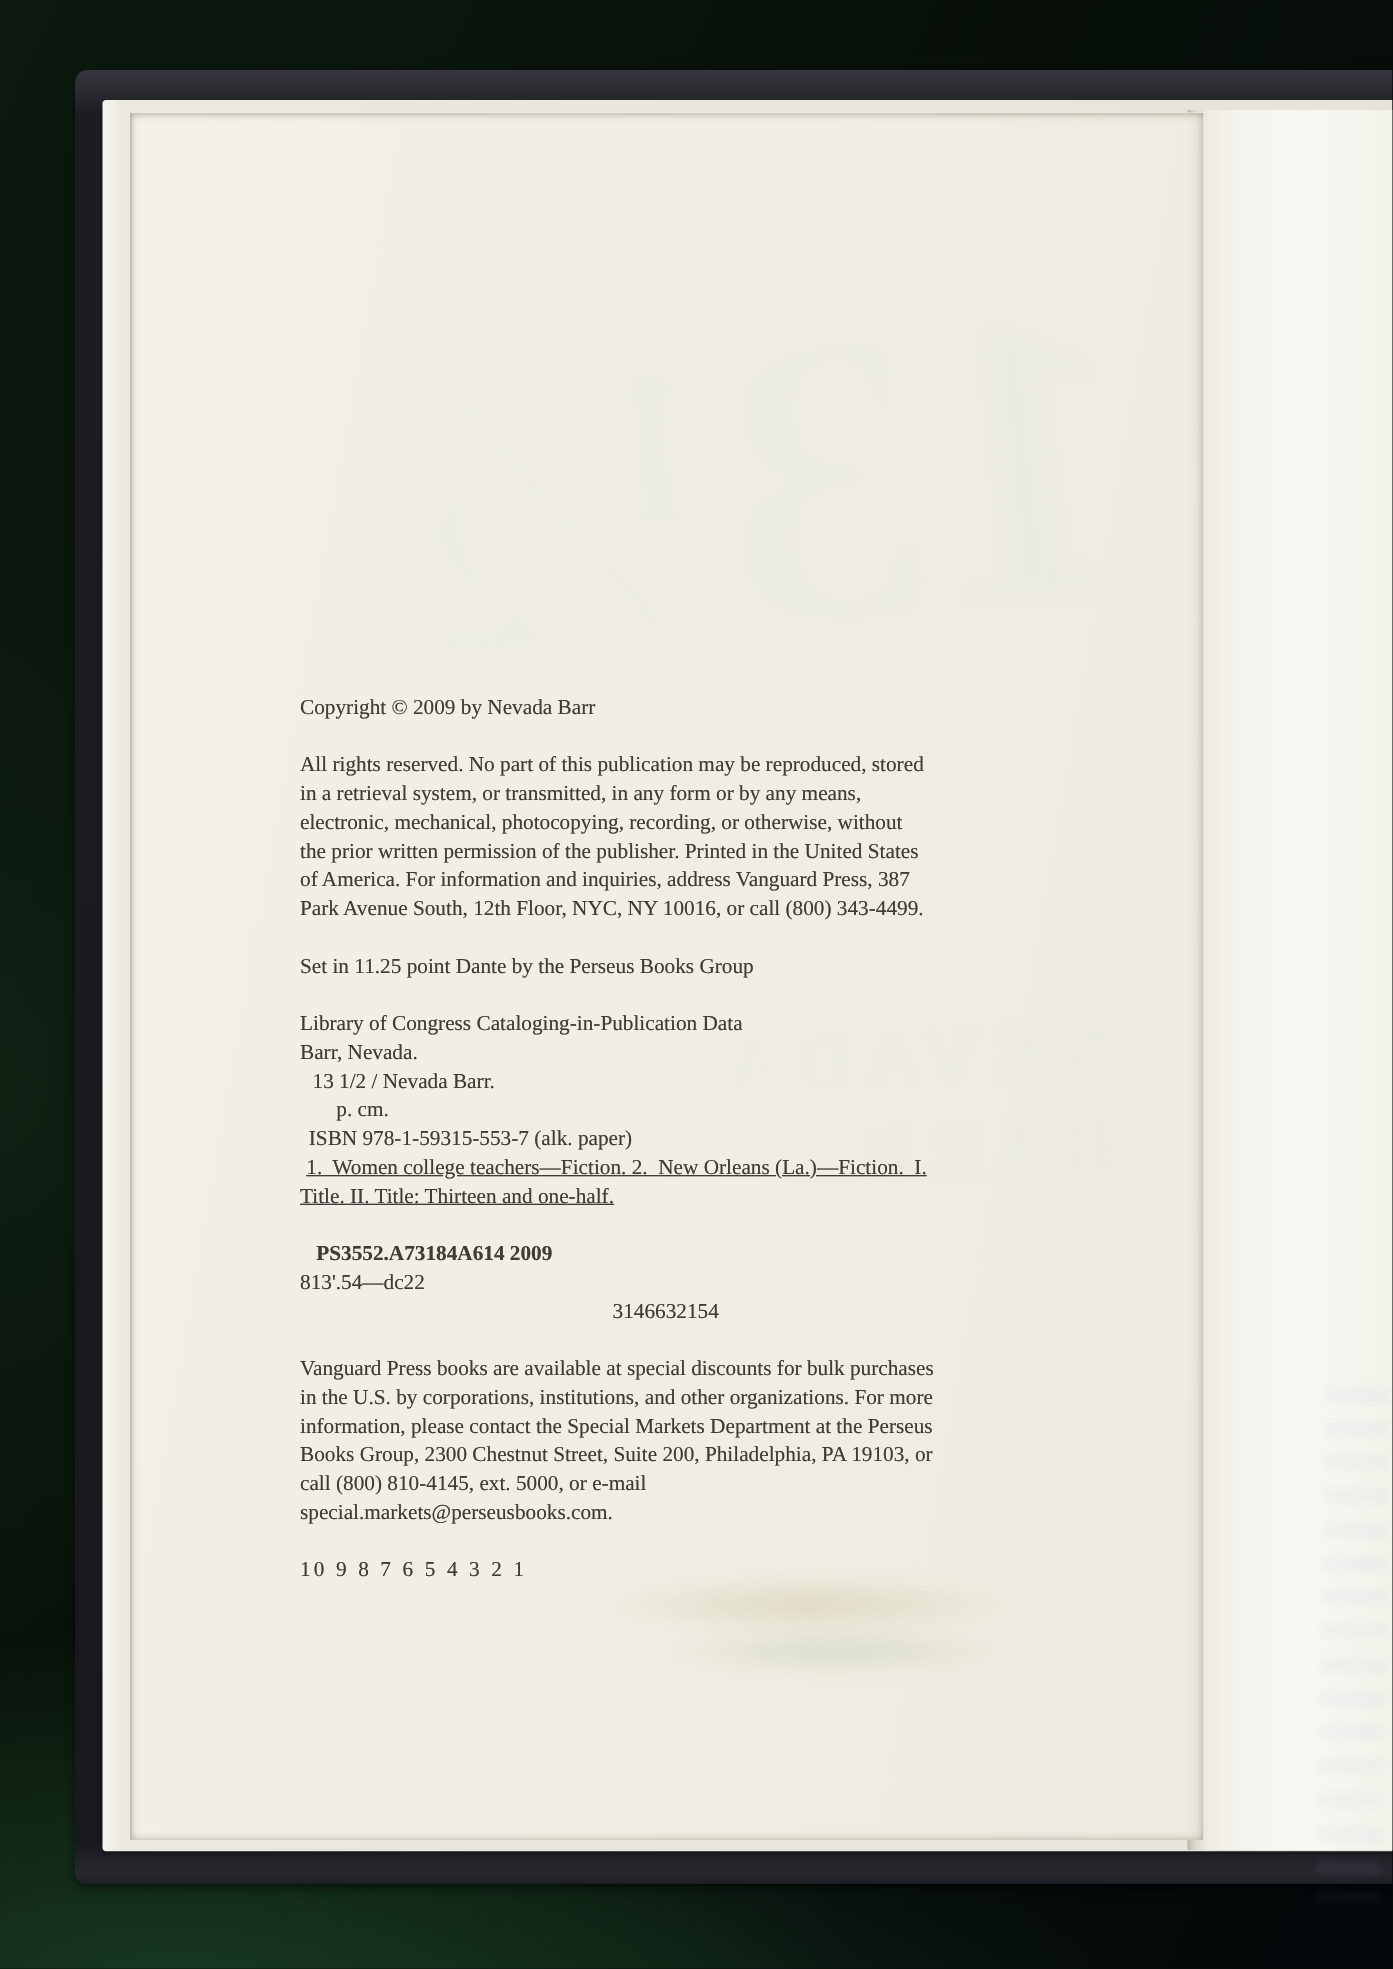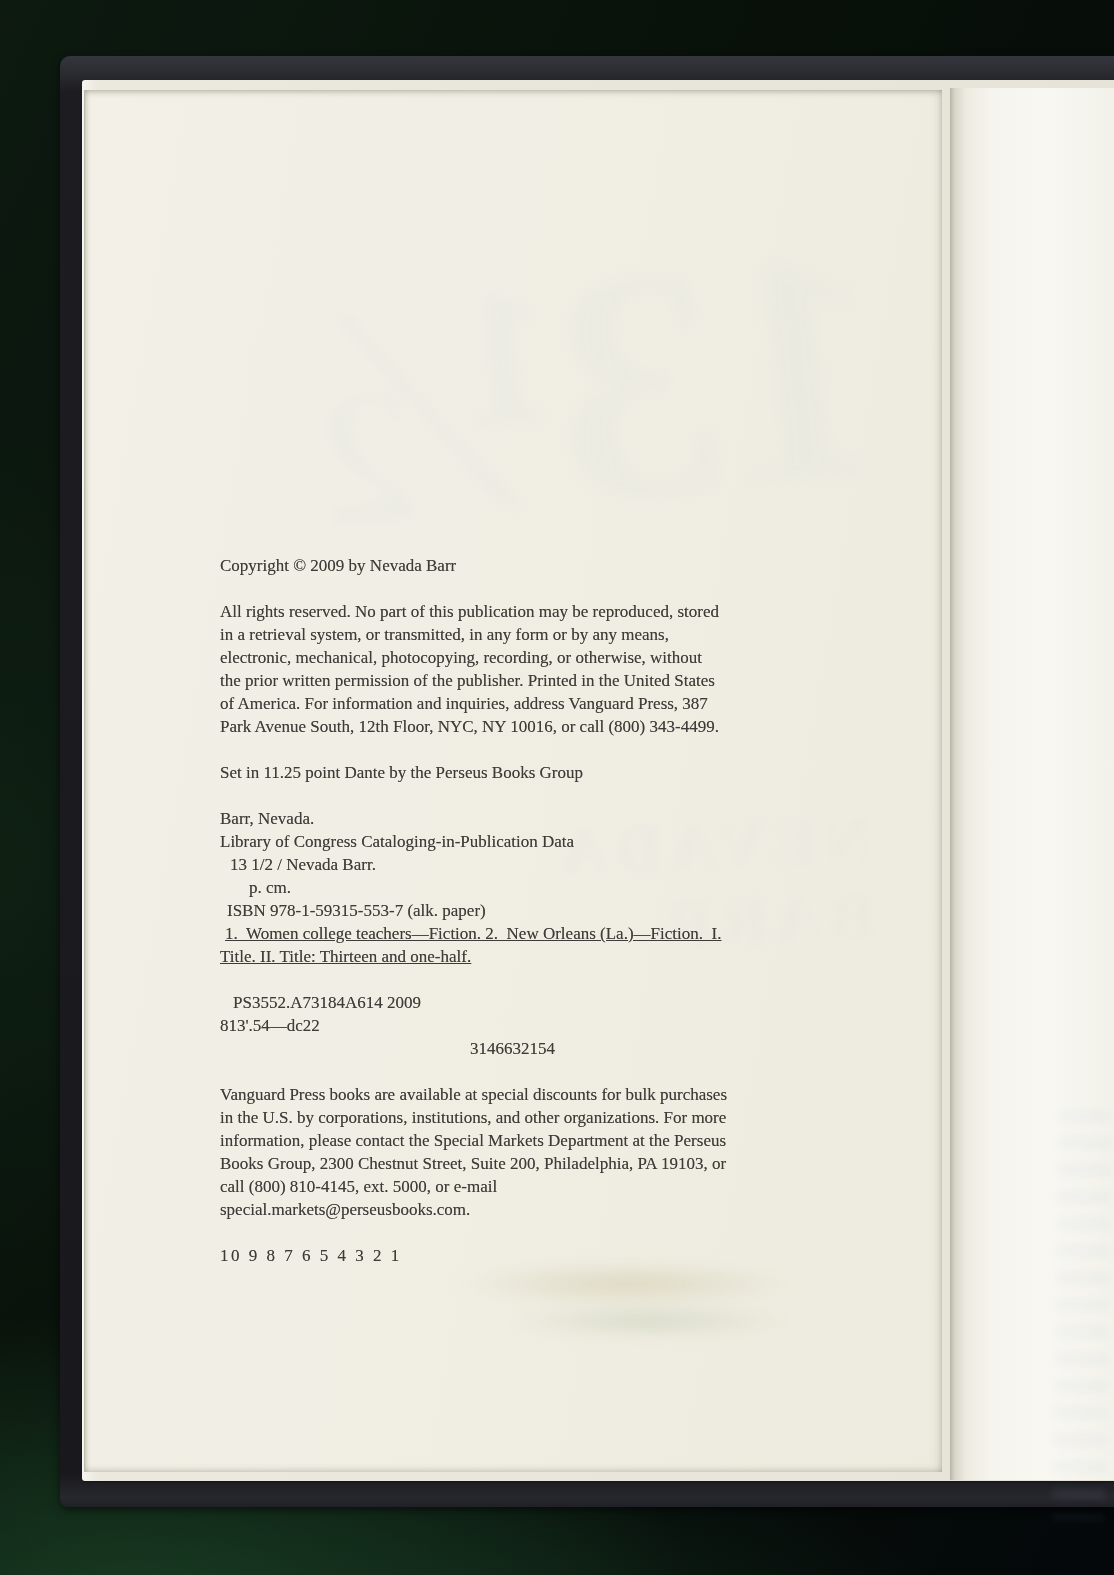--- a/index.html
+++ b/index.html
@@ -45,21 +45,21 @@
   }
   .recto-ghost{
     position:absolute;right:6px;top:1022px;width:52px;height:410px;
     background:repeating-linear-gradient(180deg,
       rgba(169,189,217,.5) 0 12px, rgba(169,189,217,0) 12px 27px);
     opacity:.14;filter:blur(3px);transform:rotate(1deg);
   }
 
   
   .page{
-    position:absolute;left:84px;top:90px;width:857px;height:1382px;
+    position:absolute;left:104px;top:90px;width:857px;height:1382px;
     background:linear-gradient(100deg,#f2f0e7 0%,#f0eee3 55%,#edebdf 100%);
     border-left:1px solid #bdbaae;
     box-shadow:inset 0 4px 7px -3px rgba(85,80,64,.38),
                inset 3px 0 6px -3px rgba(85,80,64,.22),
                inset -7px 0 14px -9px rgba(85,80,64,.30),
                inset 0 -4px 8px -4px rgba(85,80,64,.28);
   }
 
   
   .ghost{position:absolute;color:var(--ghost-blue,#a9bdd9);pointer-events:none;}
@@ -92,21 +92,21 @@
     font-size:17px;line-height:23px;
     text-shadow:0 0 .4px rgba(62,60,56,.55);
   }
   .blk{margin:0 0 23px 0;white-space:pre;}
   .blk:last-child{margin-bottom:0;}
   .tight{margin:0;white-space:pre;}
   .ind10{text-indent:10px;}
   .ind29{text-indent:29px;}
   .ind7{text-indent:7px;}
   .ind5{text-indent:5px;text-decoration:underline;}
-  .ind13{text-indent:13px;}
+  .ind13{text-indent:13px;font-weight:bold;}
   .lccn{padding-left:250px;}
   .cip-group{margin:0 0 23px 0;}
   .lc-group{margin:0 0 23px 0;}
   .printers{letter-spacing:2.5px;margin-top:13px;}
 </style>
 </head>
 <body>
 
 <div class="scene">
   <div class="velvet"></div>
@@ -131,22 +131,22 @@
       <div class="blk">All rights reserved. No part of this publication may be reproduced, stored
 in a retrieval system, or transmitted, in any form or by any means,
 electronic, mechanical, photocopying, recording, or otherwise, without
 the prior written permission of the publisher. Printed in the United States
 of America. For information and inquiries, address Vanguard Press, 387
 Park Avenue South, 12th Floor, NYC, NY 10016, or call (800) 343-4499.</div>
 
       <div class="blk">Set in 11.25 point Dante by the Perseus Books Group</div>
 
       <div class="cip-group">
+        <div class="tight">Library of Congress Cataloging-in-Publication Data</div>
         <div class="tight">Barr, Nevada.</div>
-        <div class="tight">Library of Congress Cataloging-in-Publication Data</div>
         <div class="tight ind10">13 1/2 / Nevada Barr.</div>
         <div class="tight ind29">p. cm.</div>
         <div class="tight ind7">ISBN 978-1-59315-553-7 (alk. paper)</div>
         <div class="tight ind5">1.  Women college teachers—Fiction. 2.  New Orleans (La.)—Fiction.  I.
 Title. II. Title: Thirteen and one-half.</div>
       </div>
 
       <div class="lc-group">
         <div class="tight ind13">PS3552.A73184A614 2009</div>
         <div class="tight">813'.54—dc22</div>

